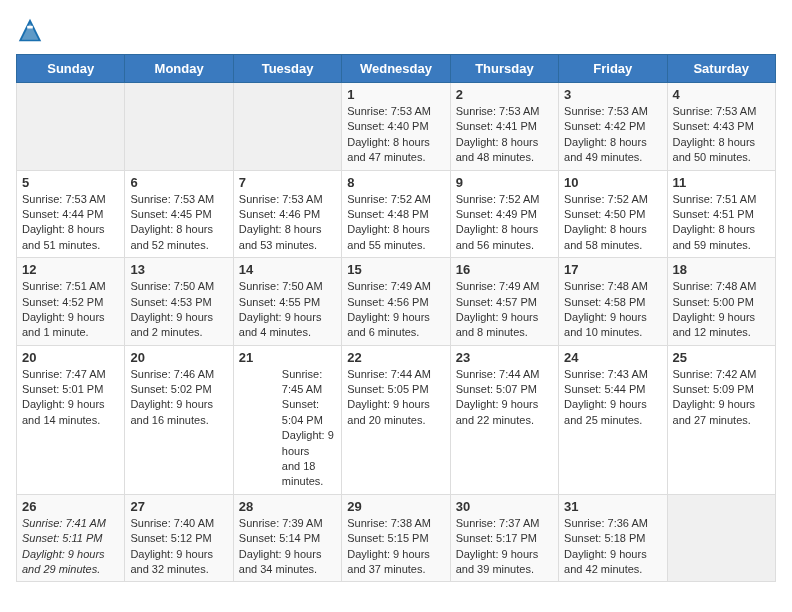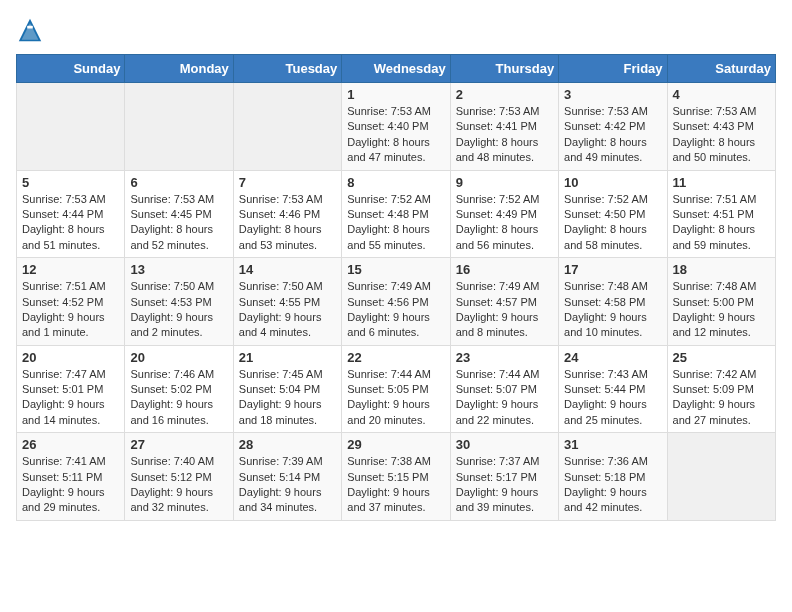--- a/index.html
+++ b/index.html
@@ -48,21 +48,21 @@
       width: 100%;
       border-collapse: collapse;
       border: 1px solid #ccc;
     }
     .calendar th {
       background: #3a7abf;
       color: #fff;
       font-size: 13px;
       font-weight: bold;
       padding: 6px 4px;
-      text-align: right;
+      text-align: center;
       border: 1px solid #2d6aa0;
     }
     .calendar td {
       width: 14.28%;
       vertical-align: top;
       padding: 4px 5px;
       border: 1px solid #ddd;
       font-size: 11px;
       color: #333;
       background: #fff;
@@ -269,21 +269,21 @@
         </td>
         <td>
           <span class="day-num">20</span>
           <div class="day-info" style="white-space: pre-line;">Sunrise: 7:46 AM
 Sunset: 5:02 PM
 Daylight: 9 hours
 and 16 minutes.</div>
         </td>
         <td>
           <span class="day-num">21</span>
-          <div class="day-info" style="white-space: pre-line;">Sunrise: 7:45 AM
+          <div class="day-info" style="white-space: pre-line; margin-left: 43px;">Sunrise: 7:45 AM
 Sunset: 5:04 PM
 Daylight: 9 hours
 and 18 minutes.</div>
         </td>
         <td>
           <span class="day-num">22</span>
           <div class="day-info" style="white-space: pre-line;">Sunrise: 7:44 AM
 Sunset: 5:05 PM
 Daylight: 9 hours
 and 20 minutes.</div>
@@ -306,21 +306,21 @@
           <span class="day-num">25</span>
           <div class="day-info" style="white-space: pre-line;">Sunrise: 7:42 AM
 Sunset: 5:09 PM
 Daylight: 9 hours
 and 27 minutes.</div>
         </td>
       </tr>
       <tr>
         <td>
           <span class="day-num">26</span>
-          <div class="day-info" style="white-space: pre-line;">Sunrise: 7:41 AM
+          <div class="day-info" style="white-space: pre-line; font-style: italic;">Sunrise: 7:41 AM
 Sunset: 5:11 PM
 Daylight: 9 hours
 and 29 minutes.</div>
         </td>
         <td>
           <span class="day-num">27</span>
           <div class="day-info" style="white-space: pre-line;">Sunrise: 7:40 AM
 Sunset: 5:12 PM
 Daylight: 9 hours
 and 32 minutes.</div>

